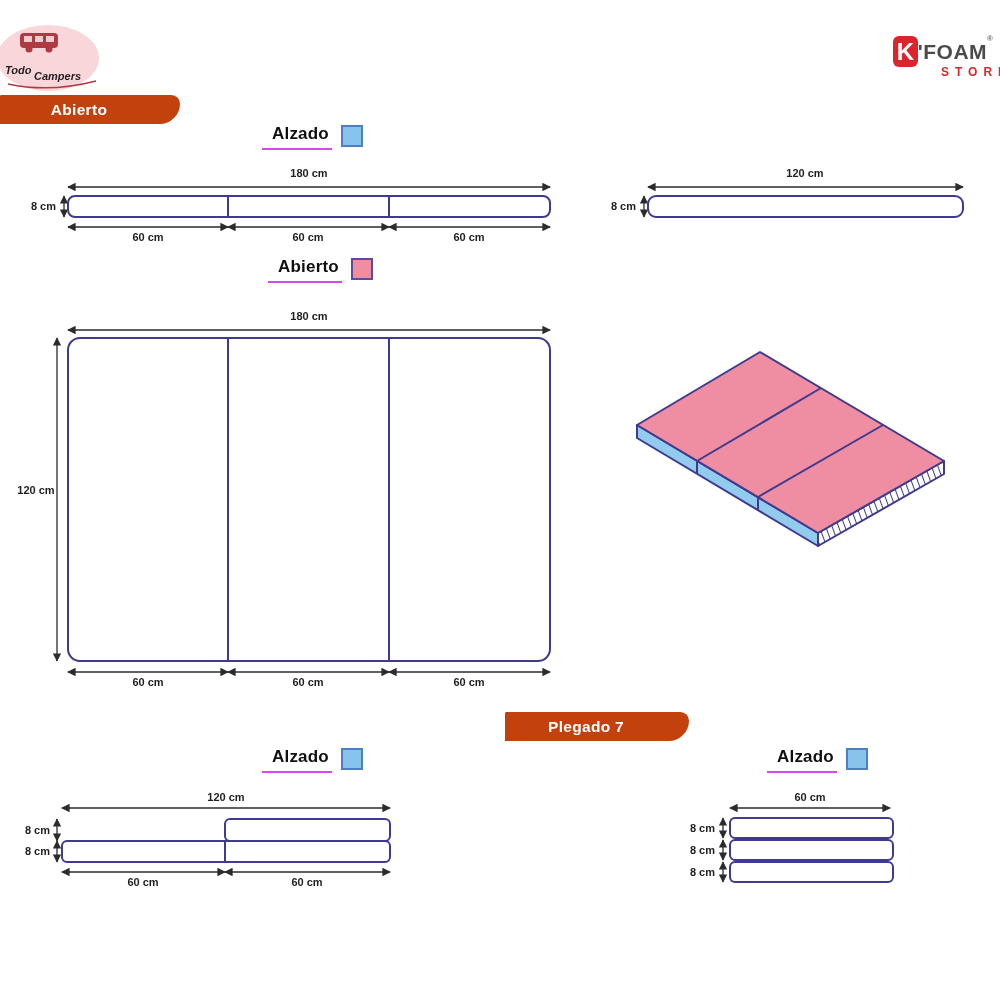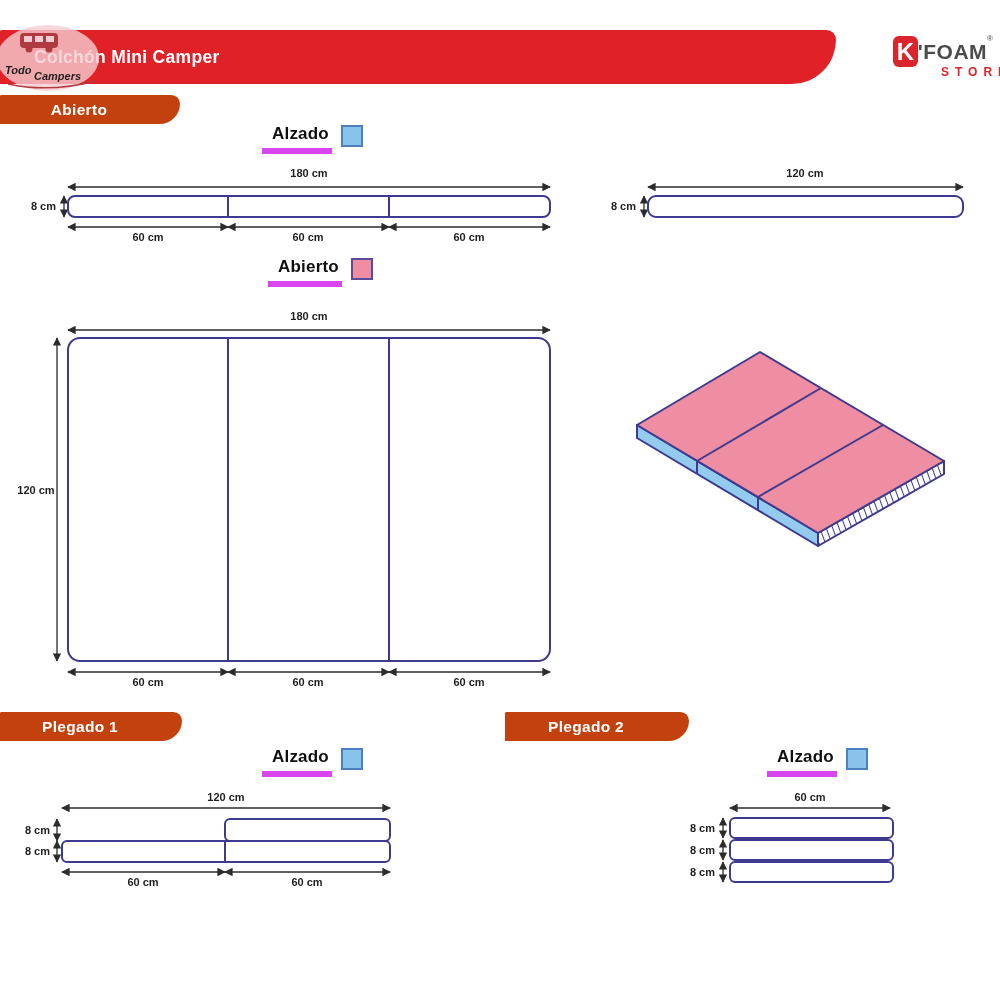--- a/index.html
+++ b/index.html
@@ -19,37 +19,34 @@
   .kfoam-reg{color:#6b6b6b;font-size:8px;font-weight:700;margin-top:-2px;}
   .kfoam-store{color:#d9252b;font-size:12px;font-weight:700;letter-spacing:6px;margin:-2px 0 0 48px;}
 
   
   .ribbon{position:absolute;background:#c2410c;color:#fff;font-weight:800;font-size:15.5px;
           height:29px;display:flex;align-items:center;justify-content:center;
           border-radius:2px 12px 28px 0;padding-right:22px;letter-spacing:.3px;}
 
   
   .view-label{position:absolute;display:flex;align-items:flex-start;gap:9px;}
-  .vl-text{font-size:17px;font-weight:800;color:#0f0f0f;border-bottom:6px solid #d946ef;
+  .vl-text{font-size:17px;font-weight:800;color:#0f0f0f;border-bottom:2px solid #d946ef;
            padding:0 3px 4px 10px;letter-spacing:.2px;}
   .swatch{width:18px;height:18px;margin-top:1px;}
   .swatch.blue{background:#87c3ea;border:2px solid #4d80c2;}
   .swatch.pink{background:#ef8da2;border:2px solid #5c4b9d;}
 
   svg text{font-family:"Liberation Sans","DejaVu Sans",sans-serif;font-size:11px;font-weight:bold;fill:#1f1f1f;}
   .abs{position:absolute;}
 </style>
 </head>
 <body>
 
 <div class="page">
 
-  <div class="banner">
-    <span class="banner-title">Colchón Mini Camper</span>
-  </div>
 
   <svg class="tc-logo" viewBox="0 0 110 72">
     <ellipse cx="48" cy="36" rx="51" ry="33" fill="#f6ccd1" opacity="0.8"></ellipse>
     <g>
       <rect x="20" y="11" width="38" height="15" rx="4" fill="#b03a42"></rect>
       <rect x="24" y="14" width="8" height="6" fill="#f6ccd1"></rect>
       <rect x="35" y="14" width="8" height="6" fill="#f6ccd1"></rect>
       <rect x="46" y="14" width="8" height="6" fill="#f6ccd1"></rect>
       <circle cx="29" cy="27" r="3.5" fill="#b03a42"></circle>
       <circle cx="49" cy="27" r="3.5" fill="#b03a42"></circle>
@@ -64,25 +61,22 @@
       <span class="kfoam-k">K</span>
       <span class="kfoam-foam">'FOAM</span>
       <span class="kfoam-reg">®</span>
     </div>
     <div class="kfoam-store">STORE</div>
   </div>
 
   <div class="ribbon" style="left:0;top:95px;width:158px;">
     <span>Abierto</span>
   </div>
-  <div class="ribbon" style="left:0;top:712px;width:160px;">
-    <span>Plegado 1</span>
-  </div>
   <div class="ribbon" style="left:505px;top:712px;width:162px;">
-    <span>Plegado 2</span>
+    <span>Plegado 7</span>
   </div>
 
   <div class="view-label" style="left:262px;top:124px;">
     <span class="vl-text">Alzado</span>
     <span class="swatch blue"></span>
   </div>
 
 
   <div class="view-label" style="left:268px;top:257px;">
     <span class="vl-text">Abierto</span>

